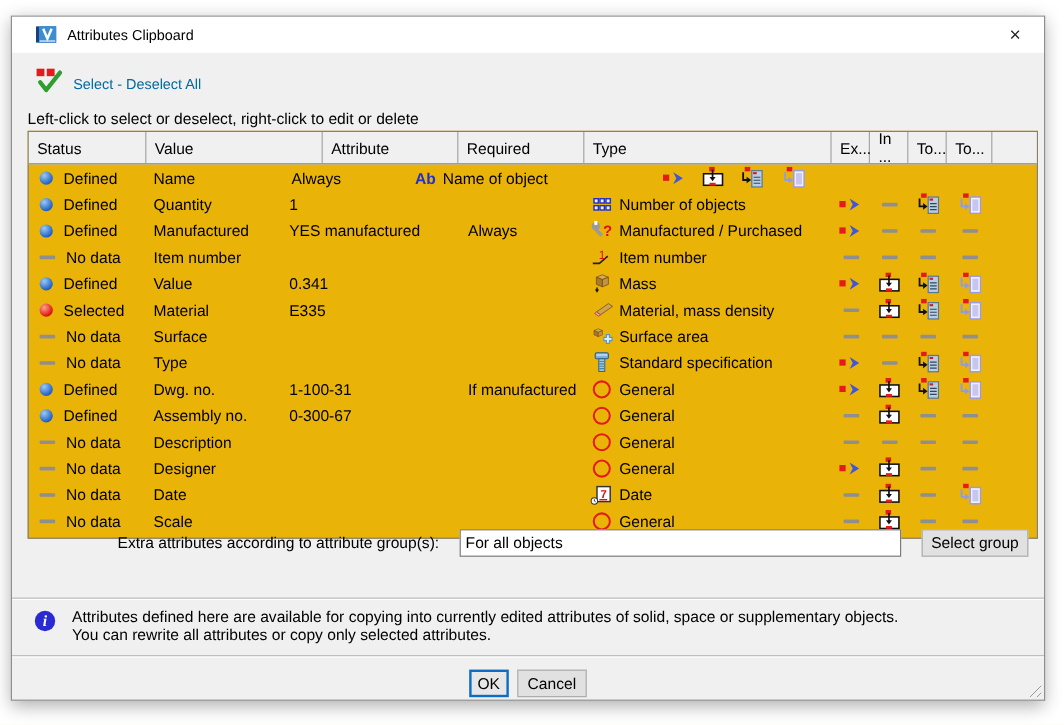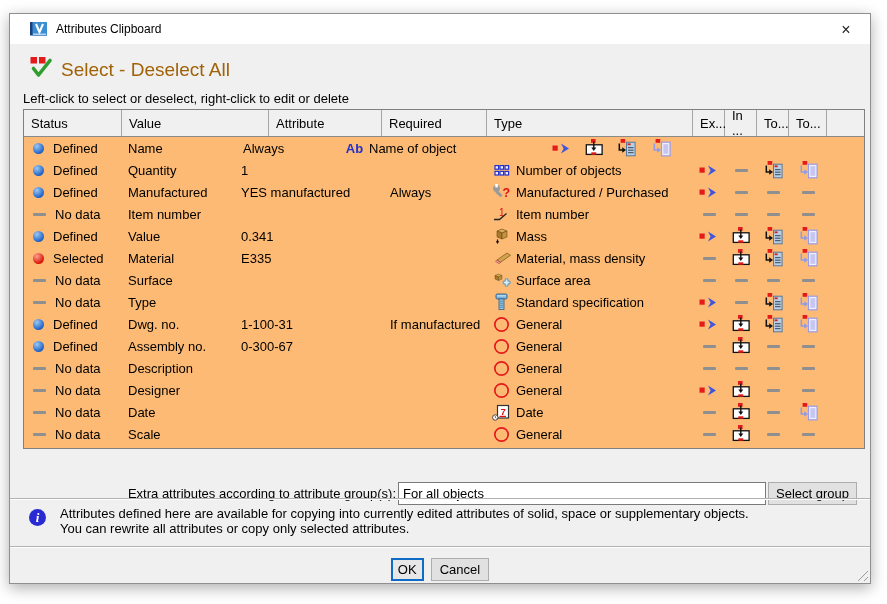--- a/index.html
+++ b/index.html
@@ -11,26 +11,26 @@
 
   .titlebar { position:absolute; left:0; top:0; right:0; height:30px; background:#ffffff;
               display:flex; align-items:center; padding-left:20px; }
   .titlebar .logo { width:17px; height:16px; margin-right:9px; flex:0 0 auto; }
   .title-text { font-size:12px; color:#000; }
   .close-btn { position:absolute; right:8px; top:4px; width:32px; height:23px;
                display:flex; align-items:center; justify-content:center;
                font-size:16px; color:#222; cursor:default; }
 
   .select-all { position:absolute; left:20px; top:43px; display:flex; align-items:center; gap:8px; cursor:default; }
-  .select-all .lbl { font-size:19px; color:#a16207; }
+  .select-all .lbl { font-size:12px; color:#0369a1; }
 
   .hint { position:absolute; left:13px; top:77px; font-size:13px; color:#000; }
 
   .table { position:absolute; left:13px; top:95px; width:842px; height:340px;
-           border:1px solid #808080; background:#fdba74; }
+           border:1px solid #808080; background:#eab308; }
   .thead { display:flex; height:27px; background:#f0f0f0; border-bottom:1px solid #8a8a8a; }
   .th { border-right:1px solid #a6a6a6; display:flex; align-items:center;
         padding-left:7px; font-size:13px; color:#000; flex:0 0 auto; }
   .th.fill { flex:1 1 auto; border-right:none; }
   .tbody { }
   .tr { display:flex; height:22px; align-items:center; }
   .td { display:flex; align-items:center; height:22px; flex:0 0 auto; font-size:13px; color:#000; overflow:hidden; white-space:nowrap; }
   .c0 { width:98px;  padding-left:9px;  gap:9px; }
   .c1 { width:113px; padding-left:6px; }
   .c2 { width:147px; padding-left:6px; }
@@ -42,22 +42,22 @@
   .c8 { width:38px;  justify-content:center; }
   .td.fill { flex:1 1 auto; }
 
   .type-ic { width:21px; display:flex; justify-content:center; align-items:center; flex:0 0 auto; }
   .ab { color:#2230cc; font-weight:bold; font-size:13px; }
   .dot { width:11px; height:11px; border-radius:50%; flex:0 0 auto; }
   .dot.blue { background:radial-gradient(circle at 35% 30%, #9cc8f4, #1b5fc4 72%); }
   .dot.red  { background:radial-gradient(circle at 35% 30%, #ffa090, #d81000 72%); }
   .dash { width:13px; height:3px; background:#8f8f8f; border-radius:1px; flex:0 0 auto; }
 
-  .extra { position:absolute; left:0; right:13px; top:468px; height:23px;
-           display:flex; align-items:center; justify-content:flex-end; gap:2px; }
+  .extra { position:absolute; left:0; right:13px; top:427px; height:23px;
+           display:flex; align-items:center; justify-content:flex-end; gap:17px; }
   .extra .lbl { font-size:13px; color:#000; }
   .extra input { width:368px; height:23px; border:1px solid #7a7a7a; background:#fff;
                  font-family:"Liberation Sans",sans-serif; font-size:13px; padding:0 4px; }
   .btn { height:23px; background:#e1e1e1; border:1px solid #adadad; font-family:"Liberation Sans",sans-serif;
          font-size:13px; color:#000; display:flex; align-items:center; justify-content:center; }
   .extra .btn { width:89px; }
 
   .sep { position:absolute; left:0; right:0; height:2px;
          border-top:1px solid #b2b2b2; border-bottom:1px solid #fdfdfd; }
   .sep1 { top:484px; } .sep2 { top:532px; }

